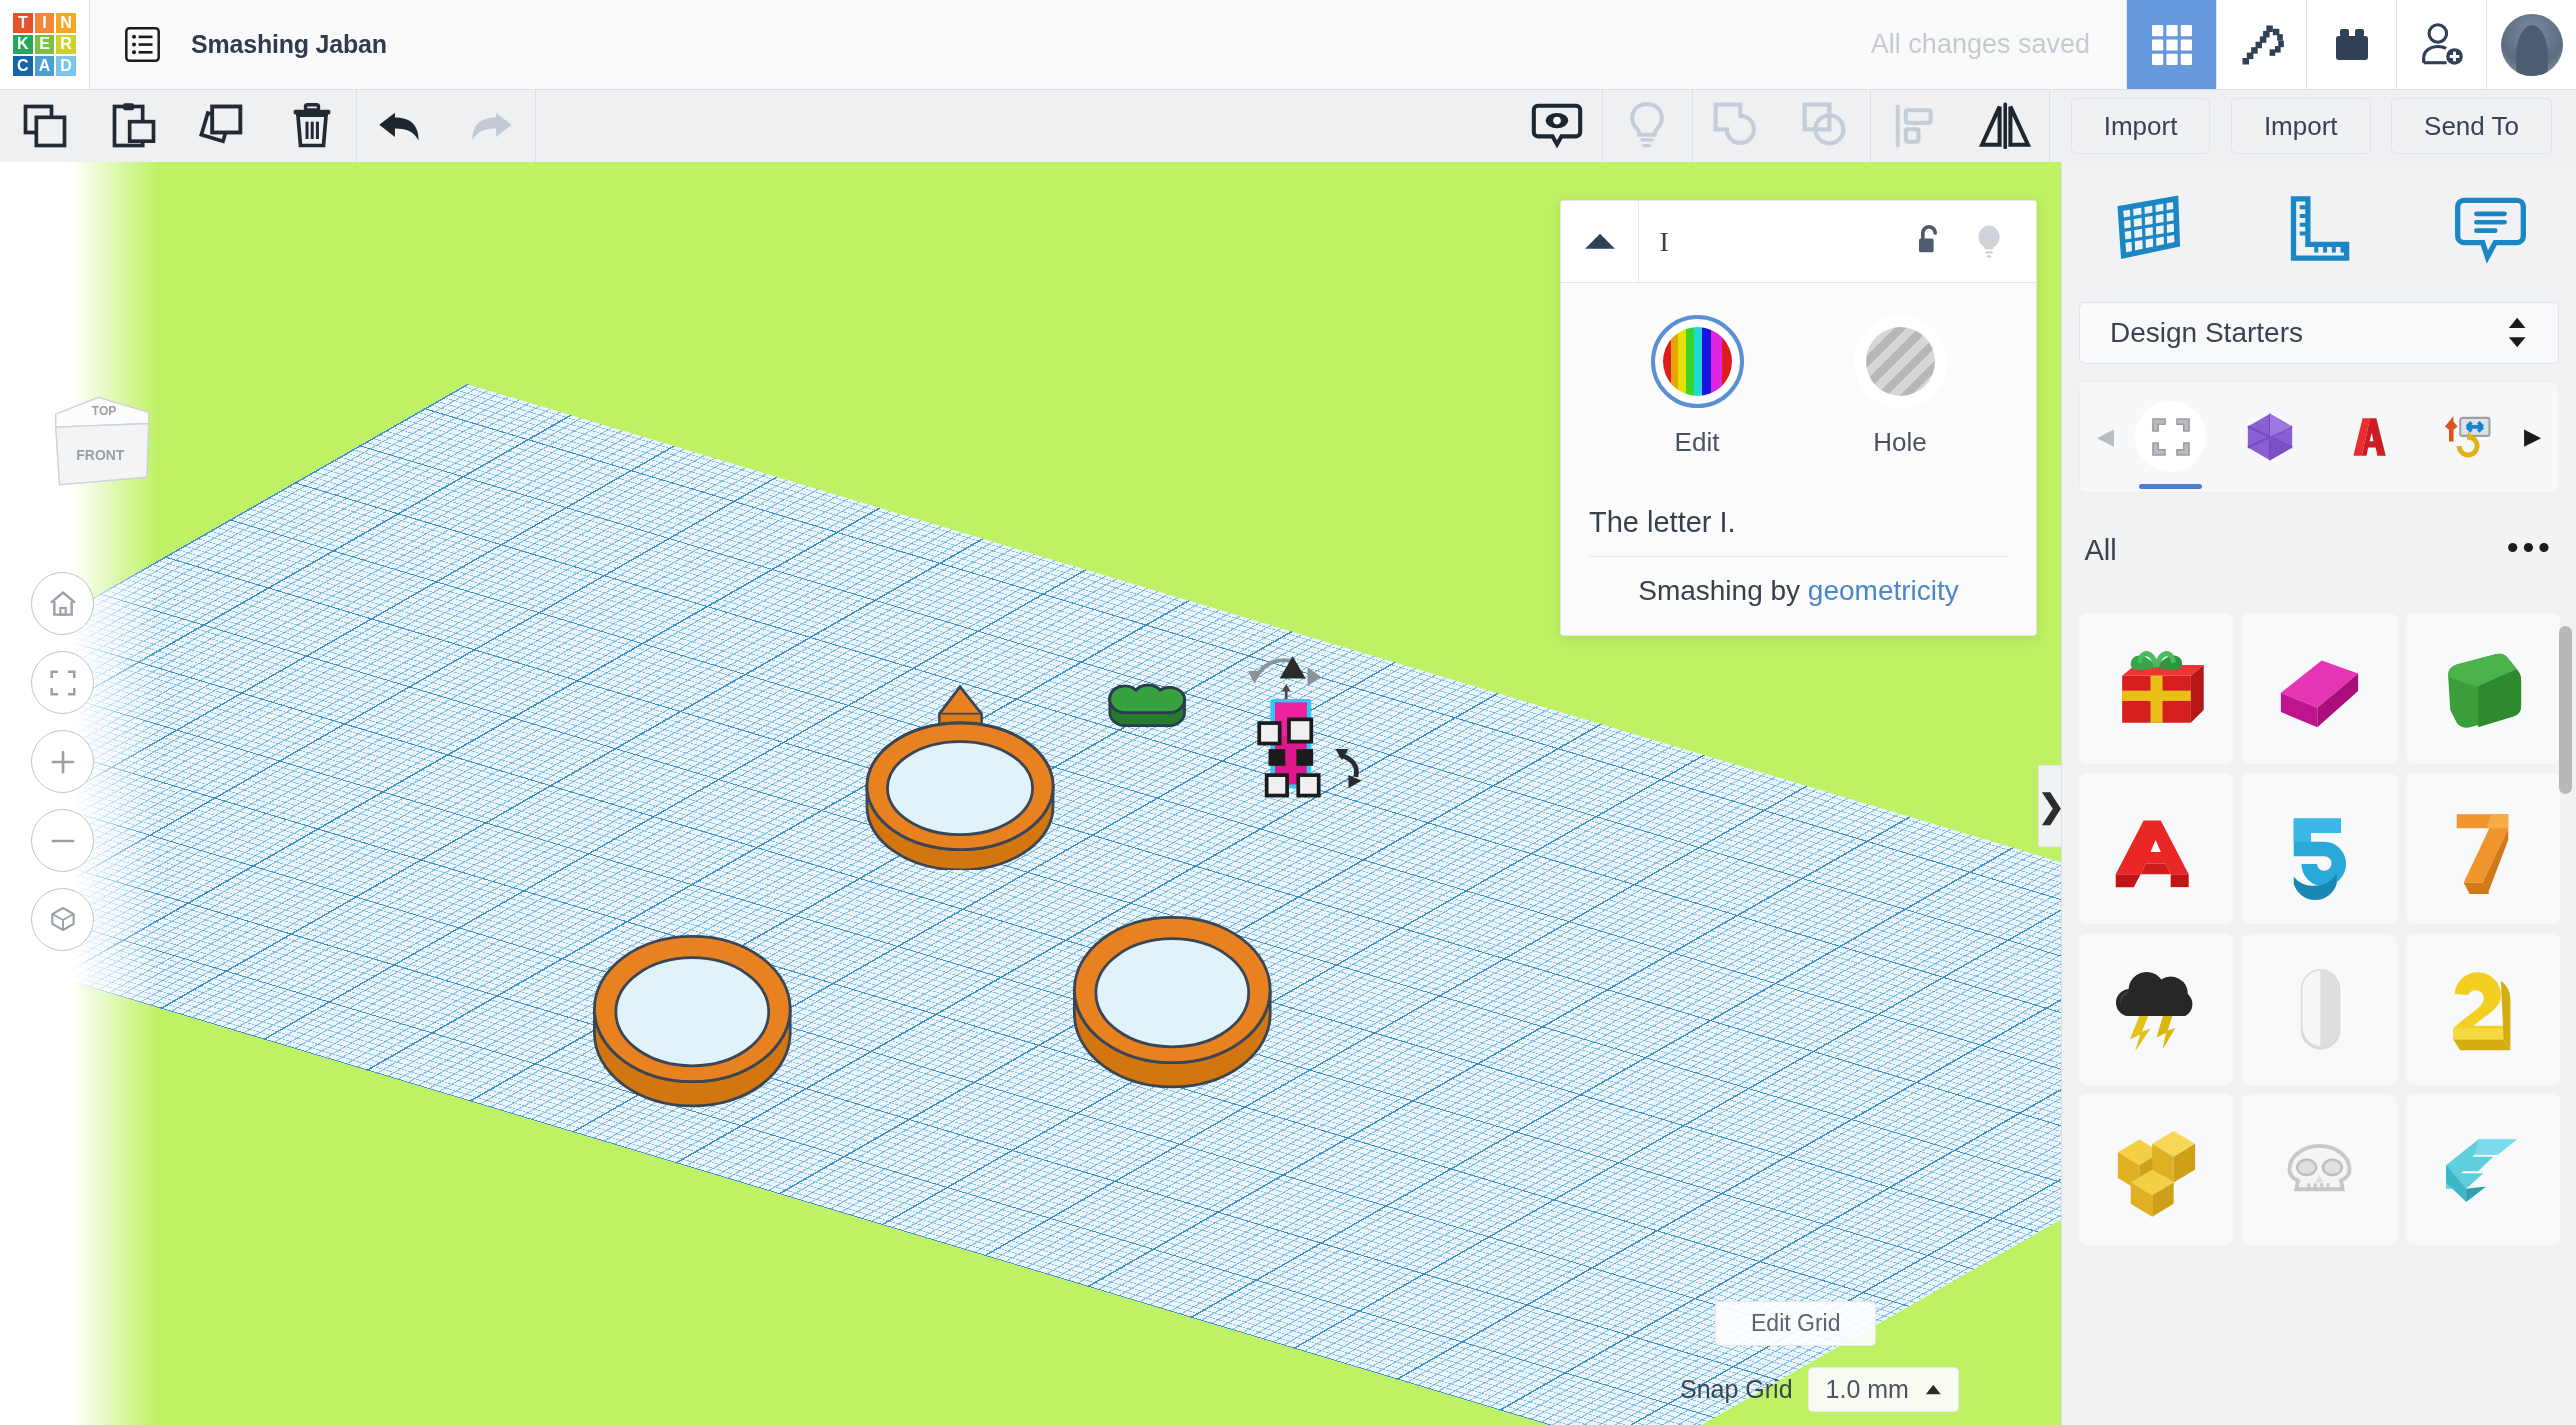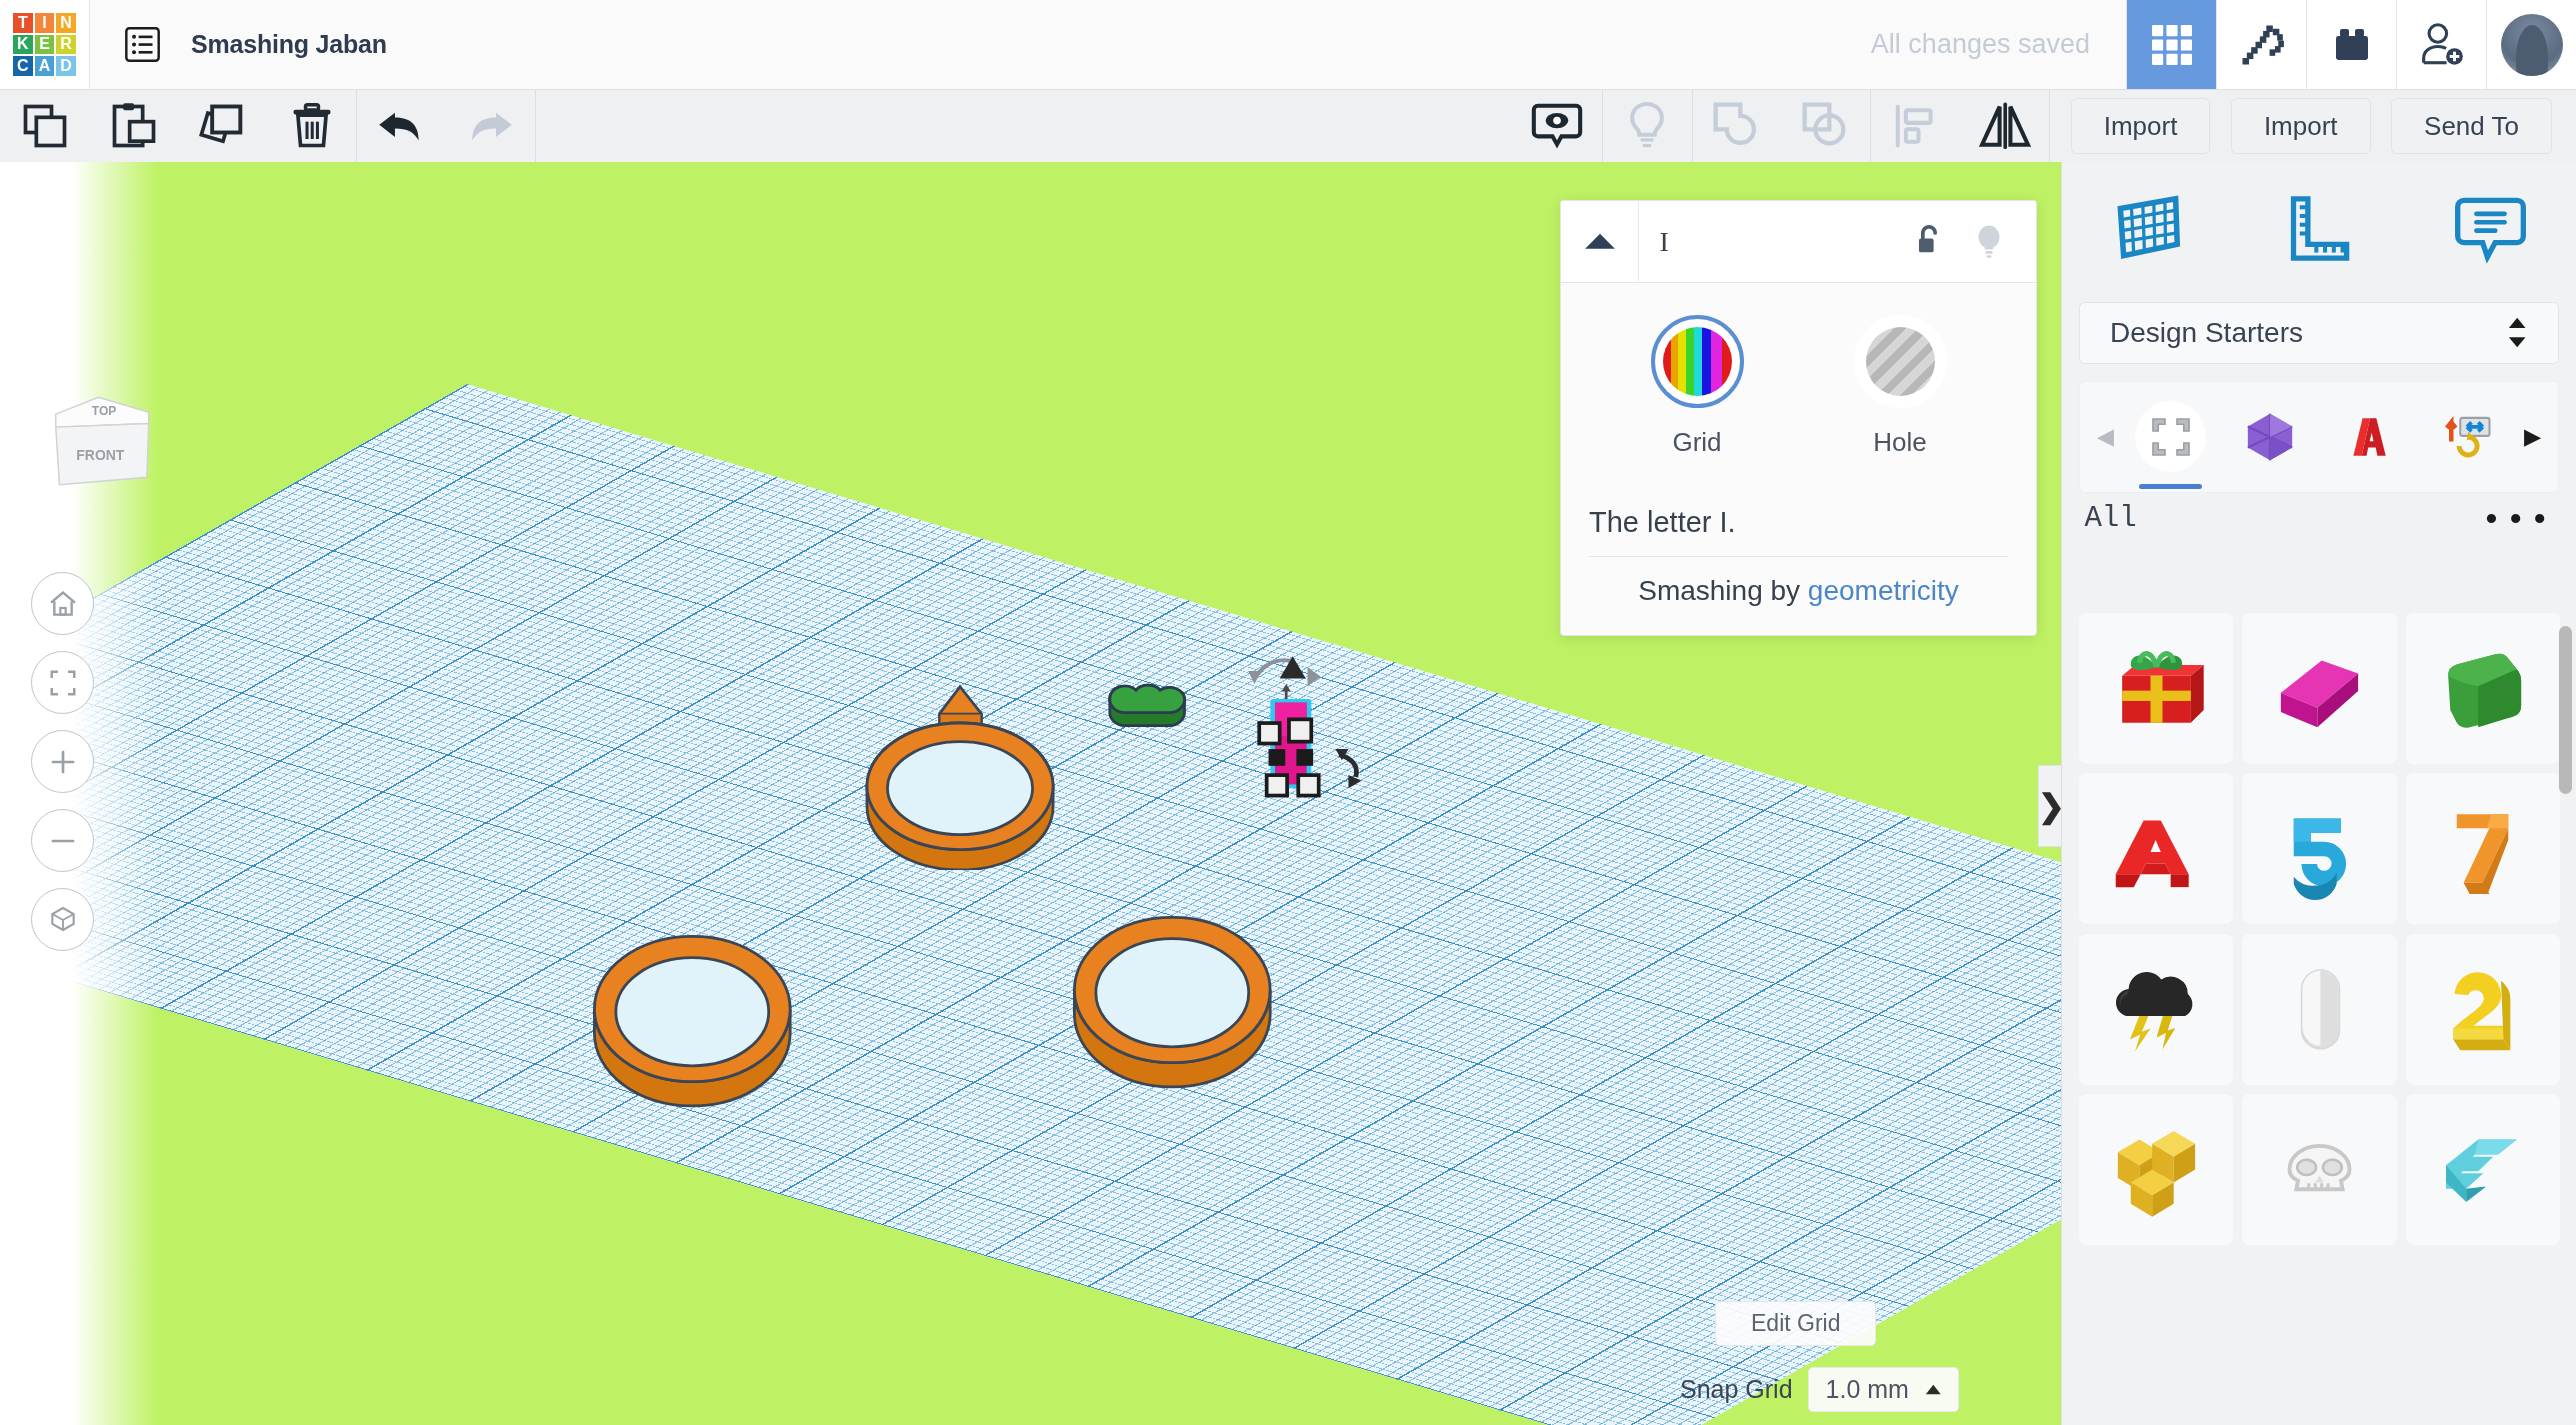--- a/index.html
+++ b/index.html
@@ -211,21 +211,21 @@
     flex: 1; height: 112px; display: flex; align-items: center; justify-content: center;
     position: relative;
   }
   .rp-cat .chip { width: 71px; height: 71px; border-radius: 50%; display: flex; align-items: center; justify-content: center; }
   .rp-cat.sel .chip { background: #fff; }
   .rp-cat.sel::after {
     content: ""; position: absolute; bottom: 3.7px; left: 18%; width: 64%; height: 4.7px;
     background: #4c7fd0; border-radius: 2.8px;
   }
   .rp-allrow {
-    display: flex; align-items: flex-start; height: 65px; margin: 9.3px 22.4px 0; font-family: Liberation Mono, monospace;
+    display: flex; align-items: flex-end; height: 65px; margin: 9.3px 22.4px 0;
   }
   .rp-all { font-size: 29px; color: #3a4352; }
   .rp-dots { margin-left: auto; font-size: 34px; color: #1b1b1b; letter-spacing: 3.7px; }
   .rp-grid {
     position: absolute; top: 451px; left: 17px; width: 481px; height: 812px;
     display: grid; grid-template-columns: repeat(3, 1fr);
     gap: 9.3px; align-content: start; overflow: hidden;
   }
   .rp-cell {
     background: #f8f9fa; border-radius: 7.5px; height: 151px;
@@ -568,21 +568,21 @@
           <rect x="9.4" y="22.2" width="3.2" height="1.6" rx="0.8" fill="#cfd4da"></rect>
         </svg>
       </div>
     </div>
     <div class="props-body">
       <div class="sh-row">
         <div class="sh-opt">
           <div class="sh-swatch-wrap sel">
             <div class="sh-swatch sh-rainbow"></div>
           </div>
-          <div class="sh-label">Grid</div>
+          <div class="sh-label">Edit</div>
         </div>
         <div class="sh-opt">
           <div class="sh-swatch-wrap">
             <div class="sh-swatch sh-hole"></div>
           </div>
           <div class="sh-label">Hole</div>
         </div>
       </div>
       <div class="props-desc">The letter I.</div>
       <div class="props-credit">

